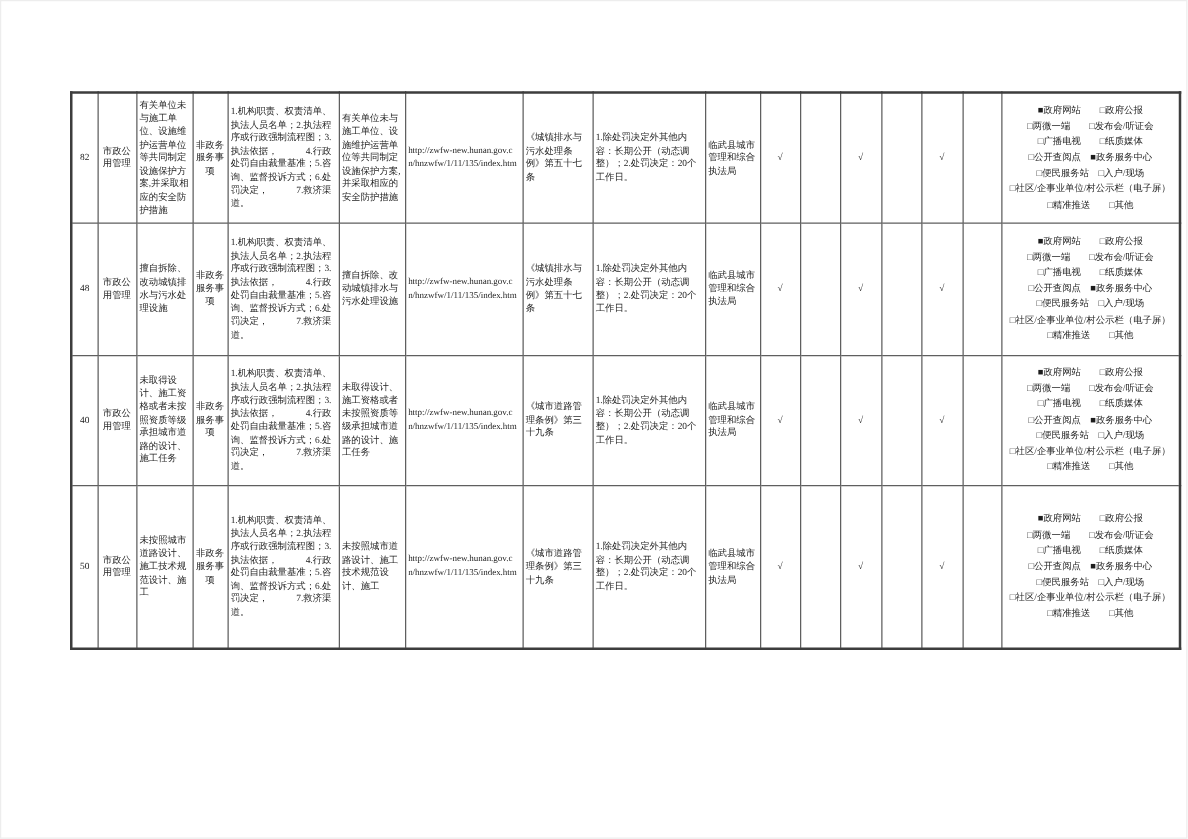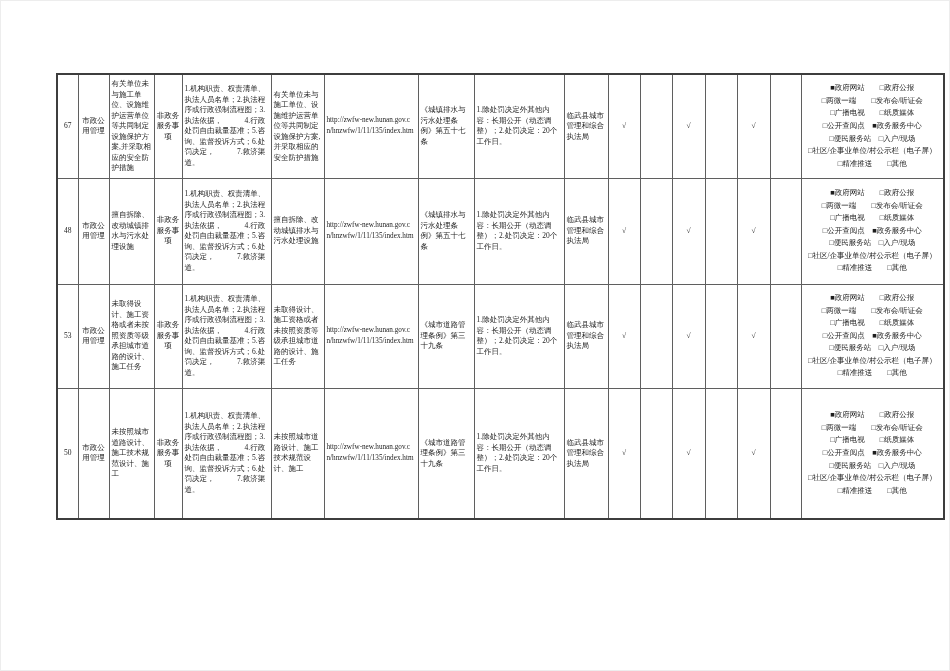--- a/index.html
+++ b/index.html
@@ -57,21 +57,21 @@
         <col class="w-k2">
         <col class="w-k3">
         <col class="w-k4">
         <col class="w-k5">
         <col class="w-k6">
       <col class="w-chan">
     </colgroup>
     <tbody>
 
       <tr class="r0">
-        <td class="c-num">67</td>
+        <td class="c-num">82</td>
         <td class="c-cat">市政公用管理</td>
         <td class="c-item">有关单位未与施工单位、设施维护运营单位等共同制定设施保护方案,并采取相应的安全防护措施</td>
         <td class="c-type">非政务服务事项</td>
         <td class="c-proc">1.机构职责、权责清单、执法人员名单；2.执法程序或行政强制流程图；3.执法依据，　　　4.行政处罚自由裁量基准；5.咨询、监督投诉方式；6.处罚决定，　　　7.救济渠道。</td>
         <td class="c-item2">有关单位未与施工单位、设施维护运营单位等共同制定设施保护方案,并采取相应的安全防护措施</td>
         <td class="c-url">http://zwfw-new.hunan.gov.cn/hnzwfw/1/11/135/index.htm</td>
         <td class="c-legal">《城镇排水与污水处理条例》第五十七条</td>
         <td class="c-limit">1.除处罚决定外其他内容：长期公开（动态调整）；2.处罚决定：20个工作日。</td>
         <td class="c-dept">临武县城市管理和综合执法局</td>
         <td class="c-chk">√</td>
@@ -113,21 +113,21 @@
           <div>□两微一端　　□发布会/听证会</div>
           <div>□广播电视　　□纸质媒体</div>
           <div>□公开查阅点　■政务服务中心</div>
           <div>□便民服务站　□入户/现场</div>
           <div>□社区/企事业单位/村公示栏（电子屏）</div>
           <div>□精准推送　　□其他</div>
         </td>
       </tr>
 
       <tr class="r2">
-        <td class="c-num">53</td>
+        <td class="c-num">40</td>
         <td class="c-cat">市政公用管理</td>
         <td class="c-item">未取得设计、施工资格或者未按照资质等级承担城市道路的设计、施工任务</td>
         <td class="c-type">非政务服务事项</td>
         <td class="c-proc">1.机构职责、权责清单、执法人员名单；2.执法程序或行政强制流程图；3.执法依据，　　　4.行政处罚自由裁量基准；5.咨询、监督投诉方式；6.处罚决定，　　　7.救济渠道。</td>
         <td class="c-item2">未取得设计、施工资格或者未按照资质等级承担城市道路的设计、施工任务</td>
         <td class="c-url">http://zwfw-new.hunan.gov.cn/hnzwfw/1/11/135/index.htm</td>
         <td class="c-legal">《城市道路管理条例》第三十九条</td>
         <td class="c-limit">1.除处罚决定外其他内容：长期公开（动态调整）；2.处罚决定：20个工作日。</td>
         <td class="c-dept">临武县城市管理和综合执法局</td>
         <td class="c-chk">√</td>

